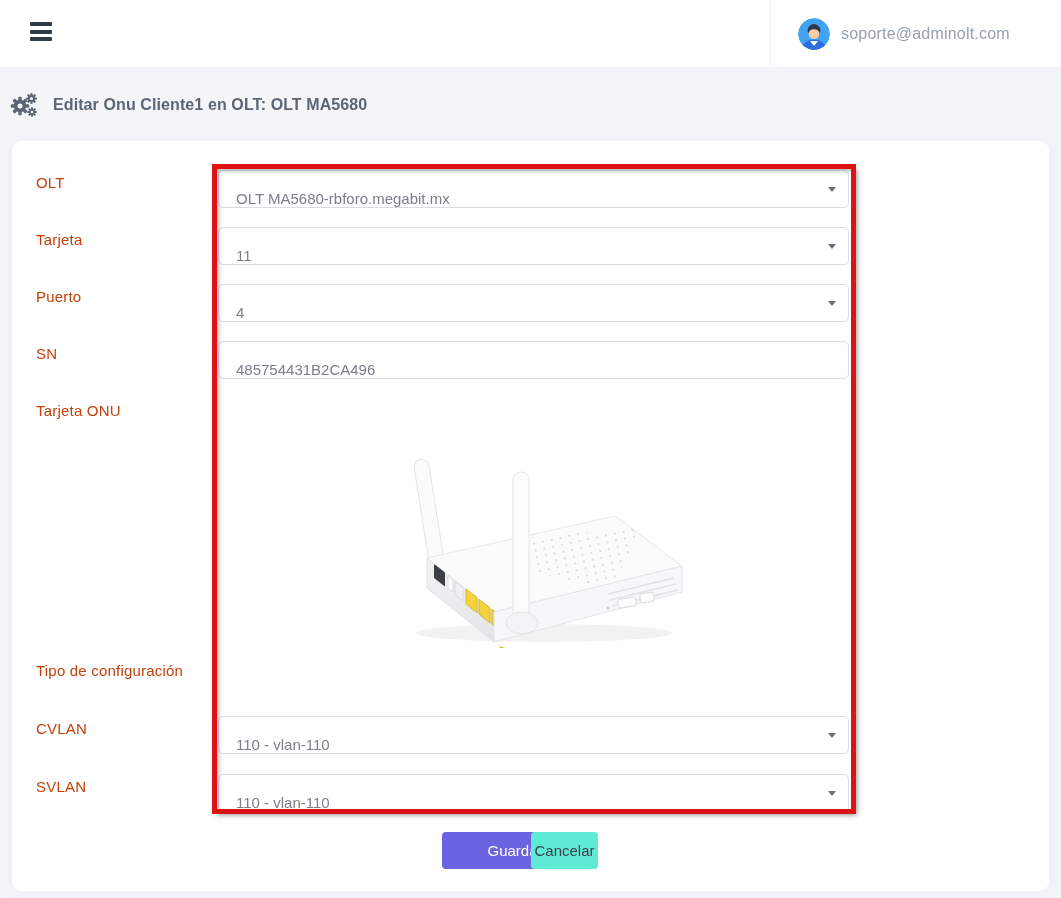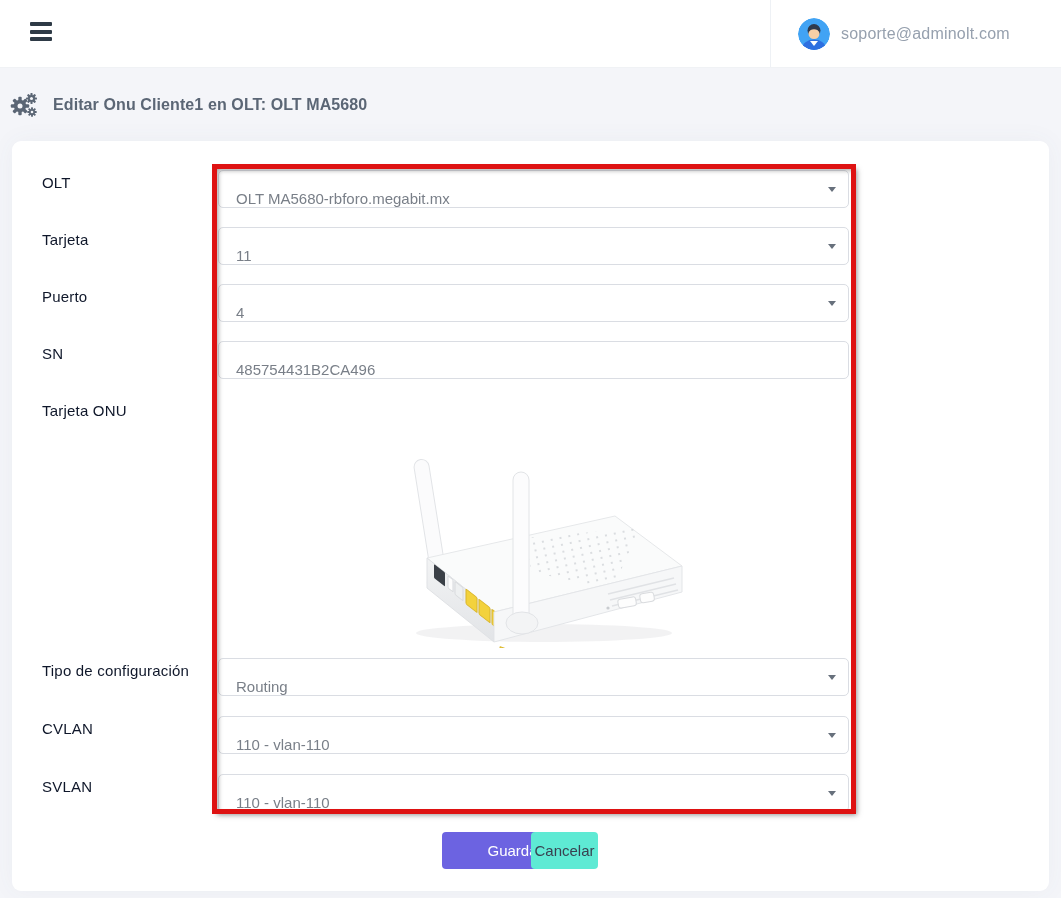--- a/index.html
+++ b/index.html
@@ -39,21 +39,21 @@
 
   
   .card{
     position:absolute;left:12px;top:141px;width:1037px;height:750px;
     background:#ffffff;border-radius:9px;
     box-shadow:0 0 24px rgba(80,90,120,.05);
   }
 
   
   .field-label{
-    position:absolute;left:42px;font-size:15px;color:#0f172a;letter-spacing:.2px;
+    position:absolute;left:36px;font-size:15px;color:#c2410c;letter-spacing:.2px;
   }
   .fbox{
     position:absolute;left:218px;width:631px;height:38px;box-sizing:border-box;
     background:#fff;border:1px solid #dadde3;border-radius:5px;
     display:flex;align-items:flex-end;padding:0 30px 0 17px;
     font-size:15px;color:#797f88;cursor:pointer;
   }
   .fbox .val{white-space:nowrap;overflow:hidden;text-overflow:ellipsis;}
   .caret-sm{
     position:absolute;right:12px;top:16px;width:0;height:0;
@@ -238,24 +238,20 @@
 
     <rect x="128" y="160" width="12" height="16" rx="1" fill="#f3d23c" stroke="#d9b52a" transform="skewY(20)"></rect>
 
     <g>
       <rect x="141" y="32" width="16" height="150" rx="8" fill="#fcfcfd" stroke="#e2e4e7"></rect>
       <ellipse cx="150" cy="183" rx="16" ry="11" fill="#f3f4f5" stroke="#e2e4e7"></ellipse>
     </g>
   </svg>
 
   <span class="field-label" style="top:662px">Tipo de configuración</span>
-  <div class="fbox" style="top:658px">
-    <span class="val">Routing</span>
-    <span class="caret-sm"></span>
-  </div>
 
   <span class="field-label" style="top:720px">CVLAN</span>
   <div class="fbox" style="top:716px">
     <span class="val">110 - vlan-110</span>
     <span class="caret-sm"></span>
   </div>
 
   <span class="field-label" style="top:778px">SVLAN</span>
   <div class="fbox" style="top:774px">
     <span class="val">110 - vlan-110</span>

